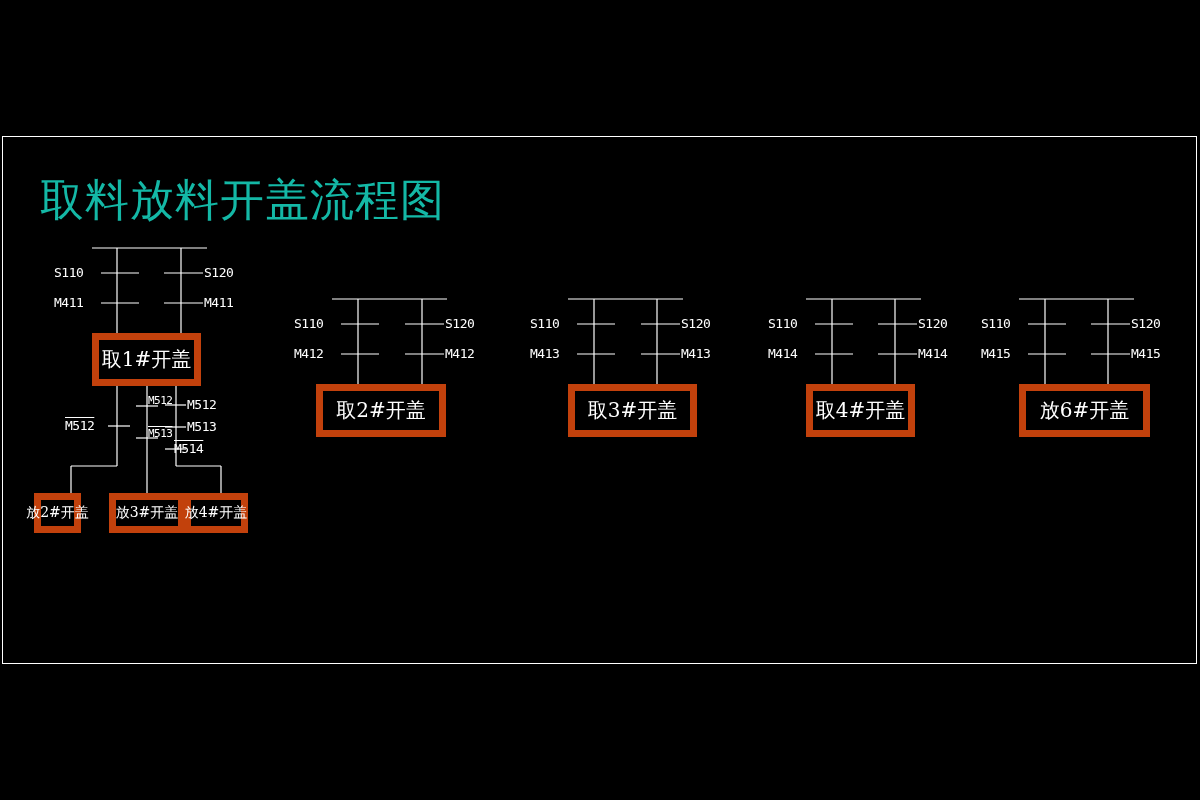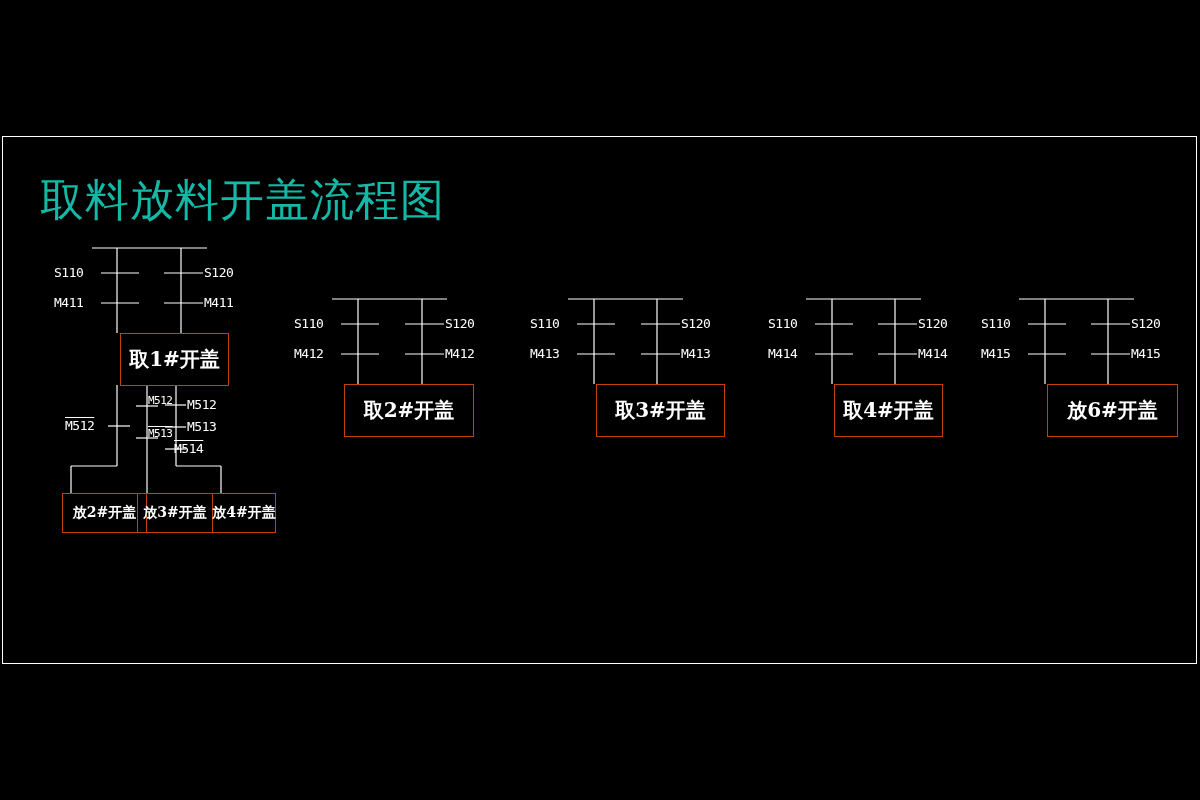--- a/index.html
+++ b/index.html
@@ -7,23 +7,23 @@
            font-family: "Liberation Sans", "DejaVu Sans", sans-serif; color: #fff; }
     .frame { position: absolute; left: 2px; top: 136px; width: 1195px; height: 528px;
              border: 1px solid #fff; box-sizing: border-box; }
     .title { position: absolute; left: 40px; top: 174px; font-size: 44px; font-family: "DejaVu Serif", serif;
              letter-spacing: 1px; color: #14b8a6; white-space: nowrap; line-height: 52px; }
     svg { position: absolute; left: 0; top: 0; }
     .lbl { position: absolute; font-family: "DejaVu Sans Mono", monospace; font-size: 13px; color: #fff;
            line-height: 16px; white-space: nowrap; letter-spacing: -0.5px; }
     .lbl.small { font-size: 11px; line-height: 11px; }
     .ov { text-decoration: overline; }
-    .box { position: absolute; border: 1px solid #c2410c; box-sizing: border-box; display: flex;
+    .box { position: absolute; border: 7px solid #c2410c; box-sizing: border-box; display: flex;
            align-items: center; justify-content: center; font-family: "DejaVu Serif", serif;
-           font-weight: bold; color: #fff; white-space: nowrap; margin-left: 28px; }
+           font-weight: normal; color: #fff; white-space: nowrap; }
     .box.big { font-size: 20px; }
     .box.sm { font-size: 14px; }
   </style>
 </head>
 <body>
 
 <div class="frame"></div>
 <div class="title">取料放料开盖流程图</div>
 
 <svg width="1200" height="800" stroke="#fff" stroke-width="1.2" fill="none">
@@ -96,21 +96,21 @@
 <div class="lbl" style="left:204px;top:295px">M411</div>
 <div class="box big" style="left:92px;top:333px;width:109px;height:53px">取1#开盖</div>
 
 <div class="lbl ov" style="left:65px;top:418px">M512</div>
 <div class="lbl small" style="left:148px;top:395px">M512</div>
 <div class="lbl small ov" style="left:148px;top:428px">M513</div>
 <div class="lbl" style="left:187px;top:397px">M512</div>
 <div class="lbl" style="left:187px;top:419px">M513</div>
 <div class="lbl ov" style="left:174px;top:441px">M514</div>
 
-<div class="box sm" style="left:34px;top:493px;width:85px;height:40px">放2#开盖</div>
+<div class="box sm" style="left:34px;top:493px;width:47px;height:40px">放2#开盖</div>
 <div class="box sm" style="left:109px;top:493px;width:76px;height:40px">放3#开盖</div>
 <div class="box sm" style="left:184px;top:493px;width:64px;height:40px">放4#开盖</div>
 
 <div class="lbl" style="left:294px;top:316px">S110</div>
 <div class="lbl" style="left:294px;top:346px">M412</div>
 <div class="lbl" style="left:445px;top:316px">S120</div>
 <div class="lbl" style="left:445px;top:346px">M412</div>
 <div class="box big" style="left:316px;top:384px;width:130px;height:53px">取2#开盖</div>
 
 <div class="lbl" style="left:530px;top:316px">S110</div>

